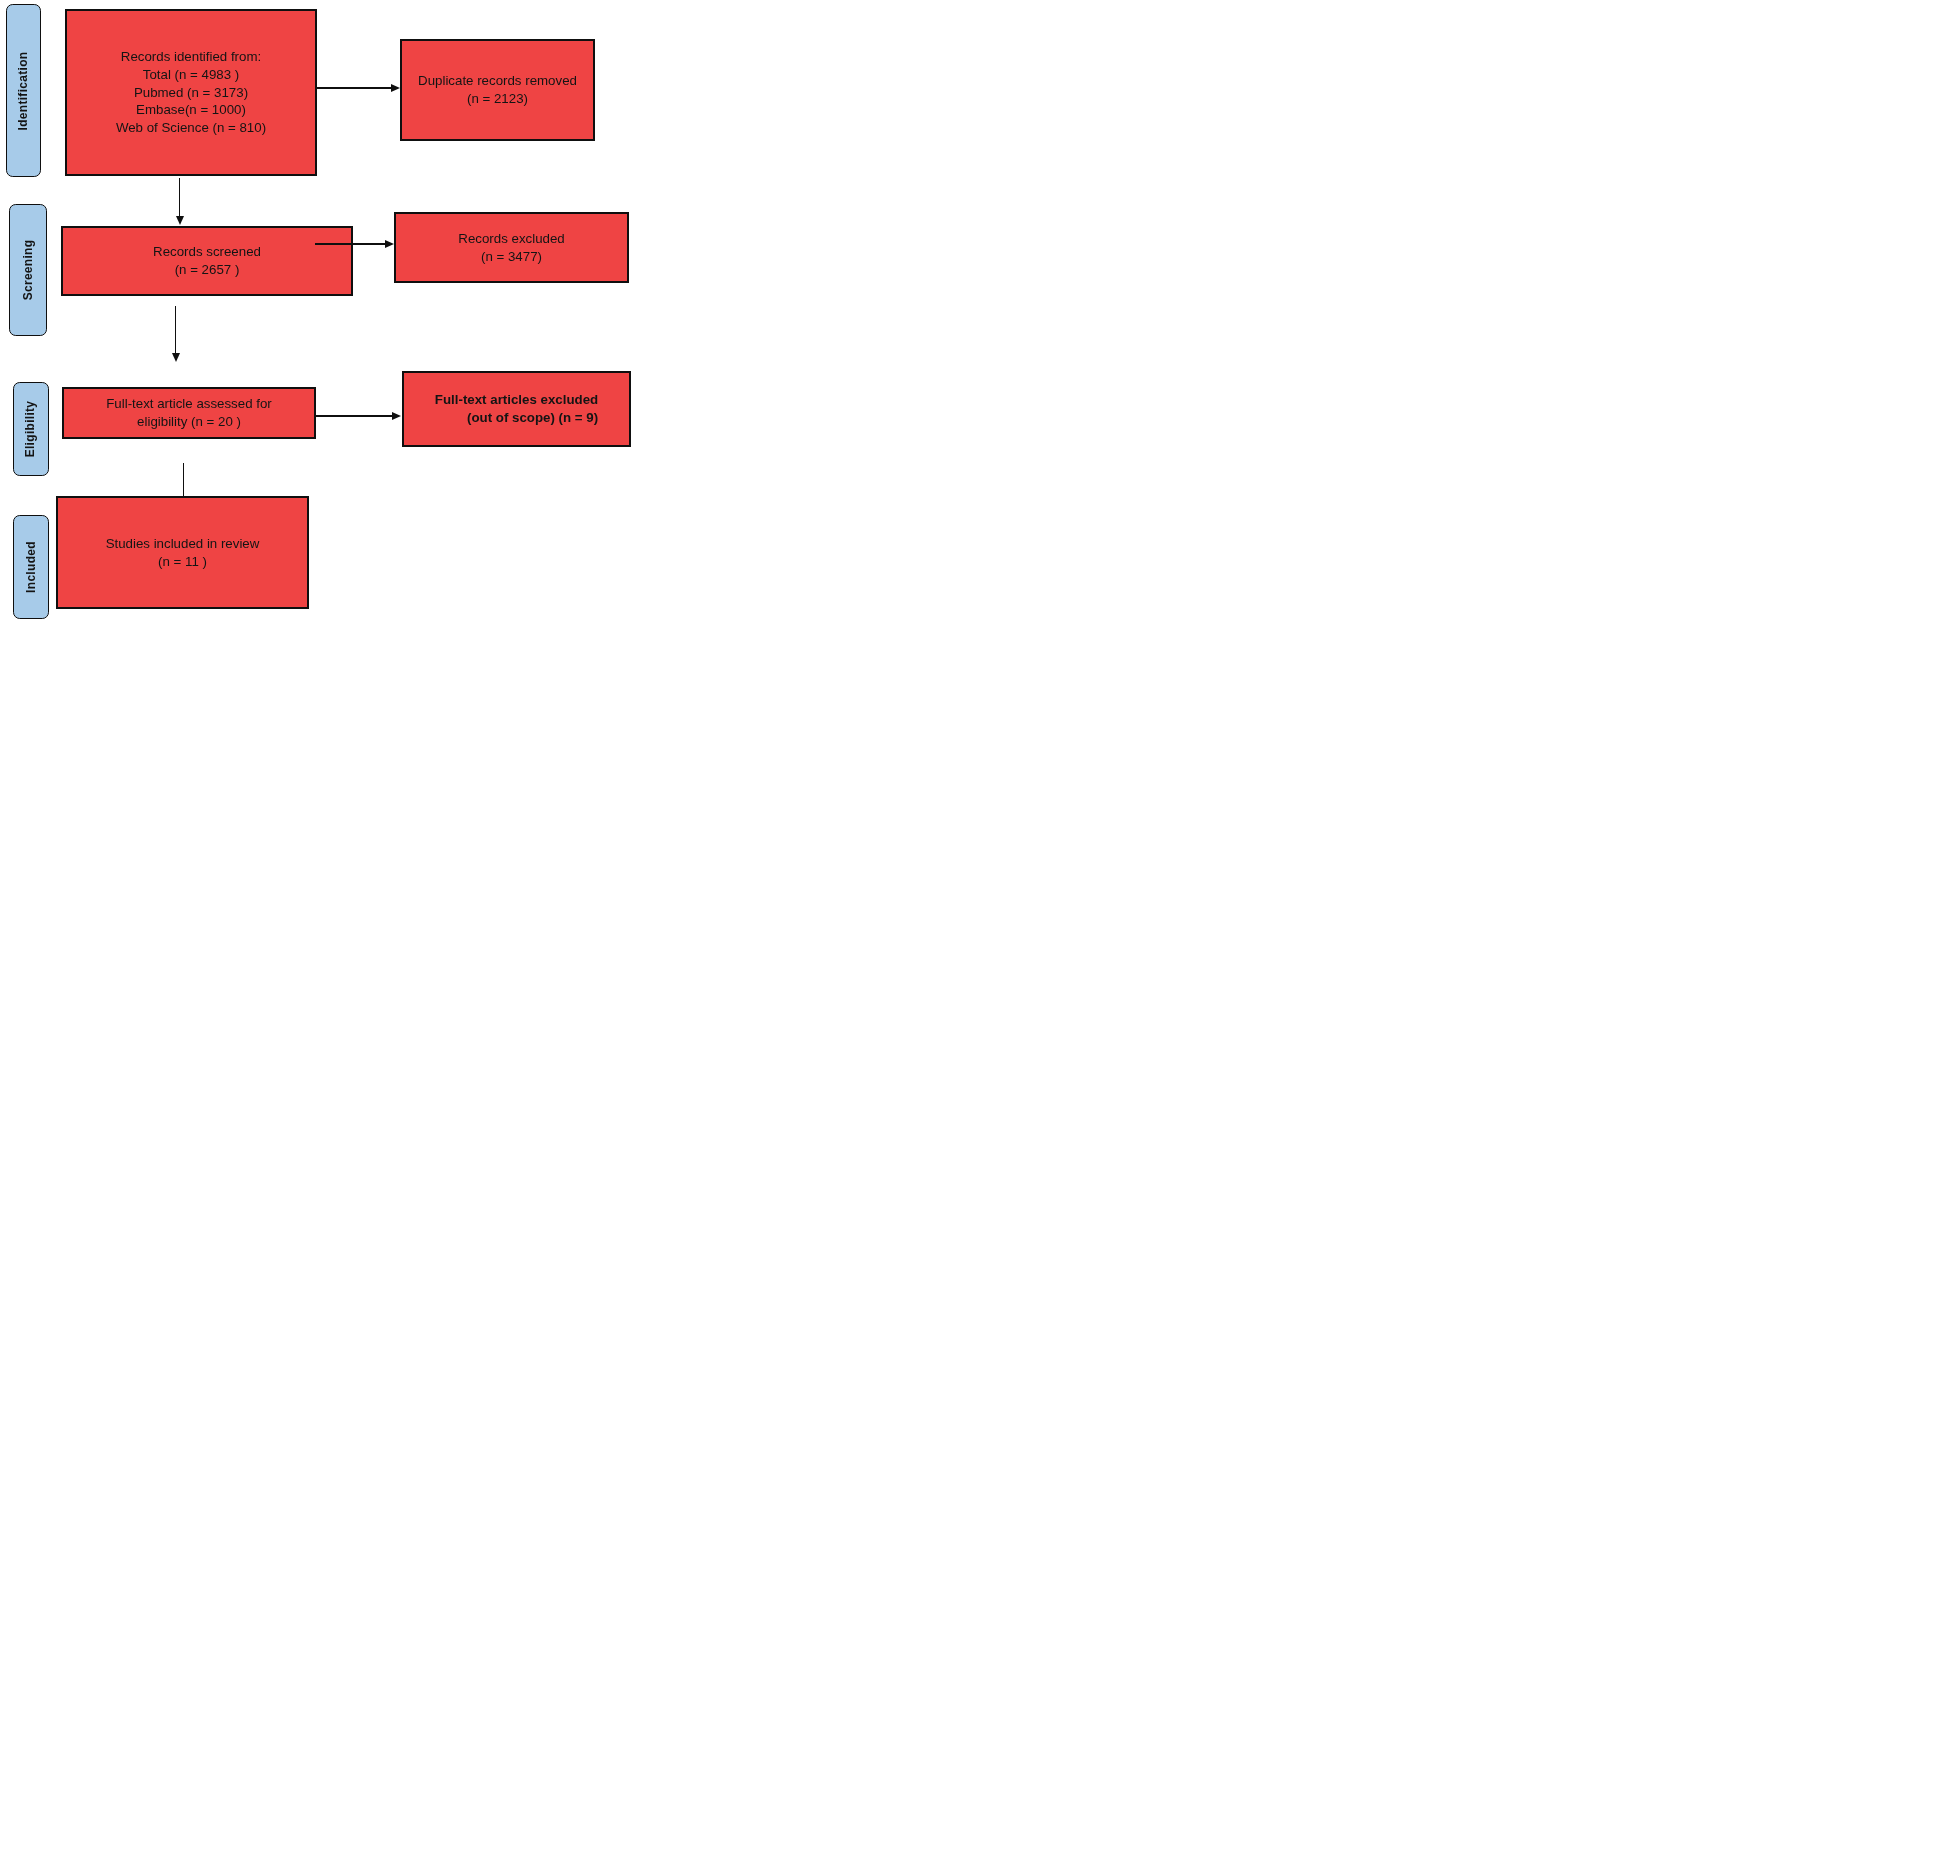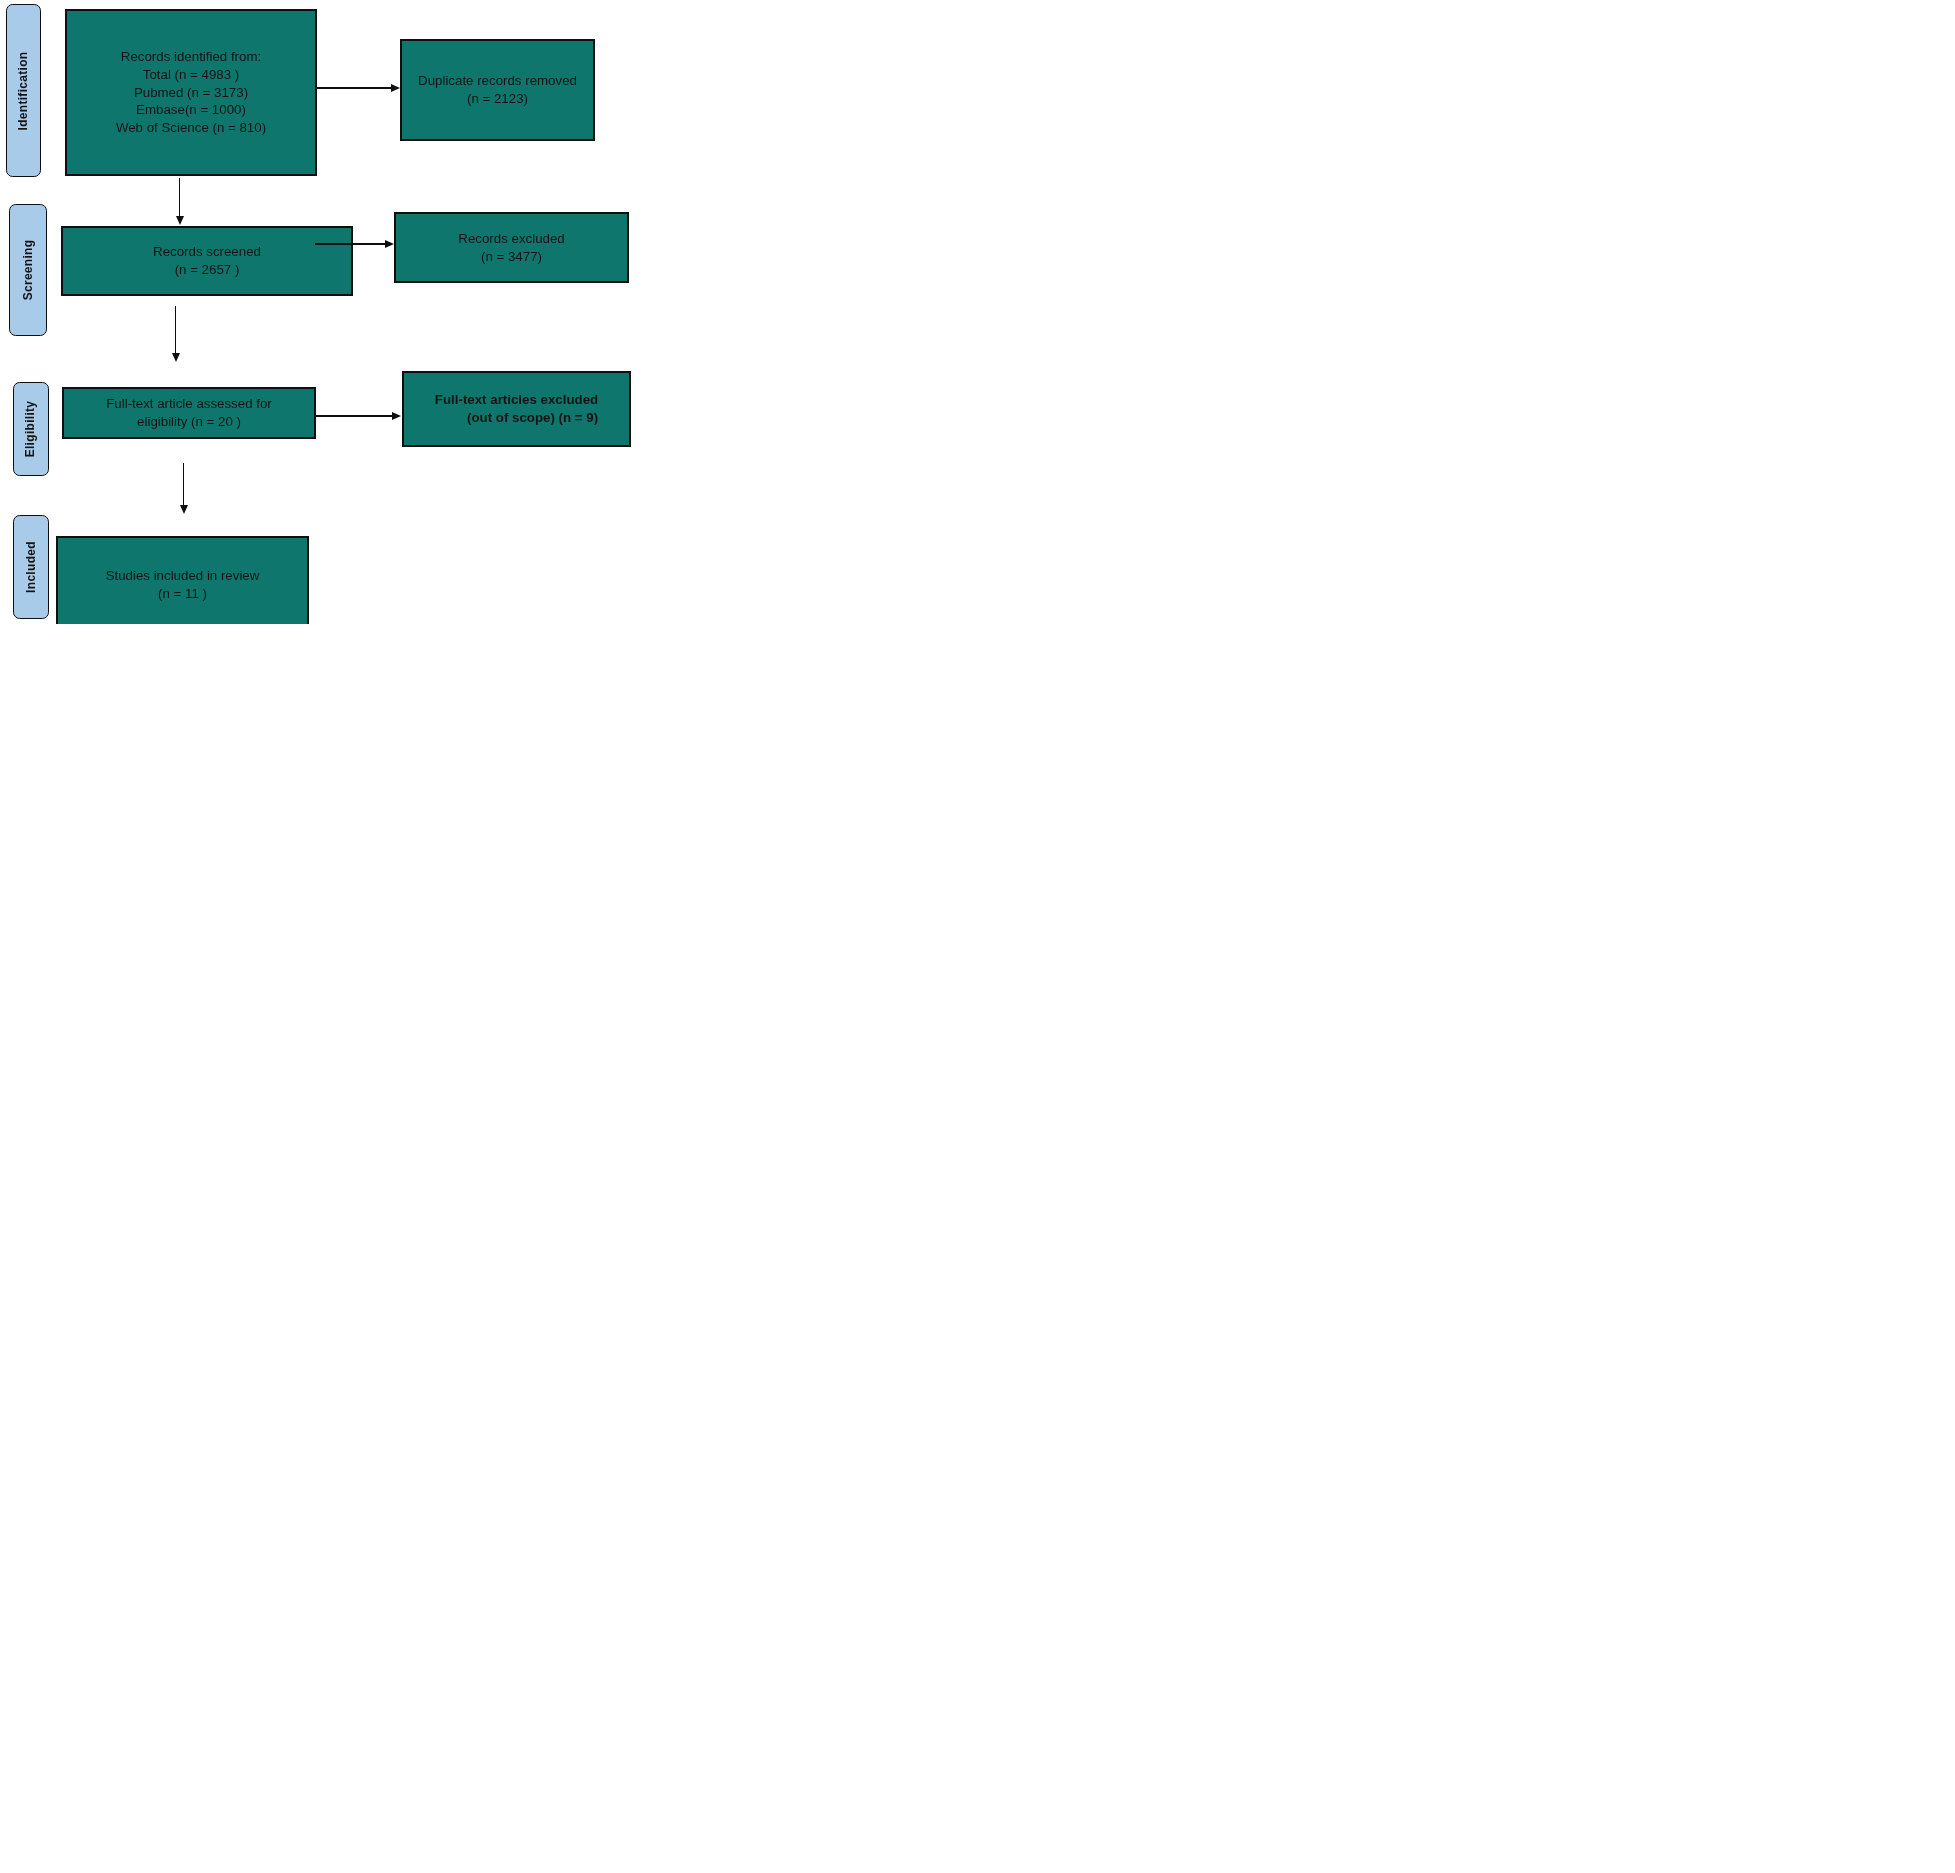--- a/index.html
+++ b/index.html
@@ -28,21 +28,21 @@
   .stage-text{
     transform:rotate(-90deg);
     white-space:nowrap;
     font-weight:bold;
     font-size:12px;
     letter-spacing:0.3px;
   }
   
   .box{
     position:absolute;
-    background:#0f766e;
+    background:#ef4444;
     border:2.4px solid var(--border);
     display:flex;align-items:center;justify-content:center;
     box-sizing:border-box;
   }
   .box-text{
     text-align:center;
     font-size:13.3px;
     line-height:1.34;
   }
   .box-text.align-left{text-align:right;font-weight:bold;}
@@ -133,21 +133,21 @@
     <div class="box-text align-left">
       <span class="line">Full-text articles excluded</span>
       <span class="line">(out of scope) (n = 9)</span>
     </div>
   </div>
 
   <div class="arrow-h" style="left:316px;top:415px;width:76px"></div>
 
   <div class="arrow-v" style="left:183px;top:463px;height:42px"></div>
 
-  <div class="box" style="left:56px;top:536px;width:253px;height:97px">
+  <div class="box" style="left:56px;top:496px;width:253px;height:113px">
     <div class="box-text">
       <span class="line">Studies included in review</span>
       <span class="line">(n = 11 )</span>
     </div>
   </div>
 
 </div>
 
 
 </body></html>

